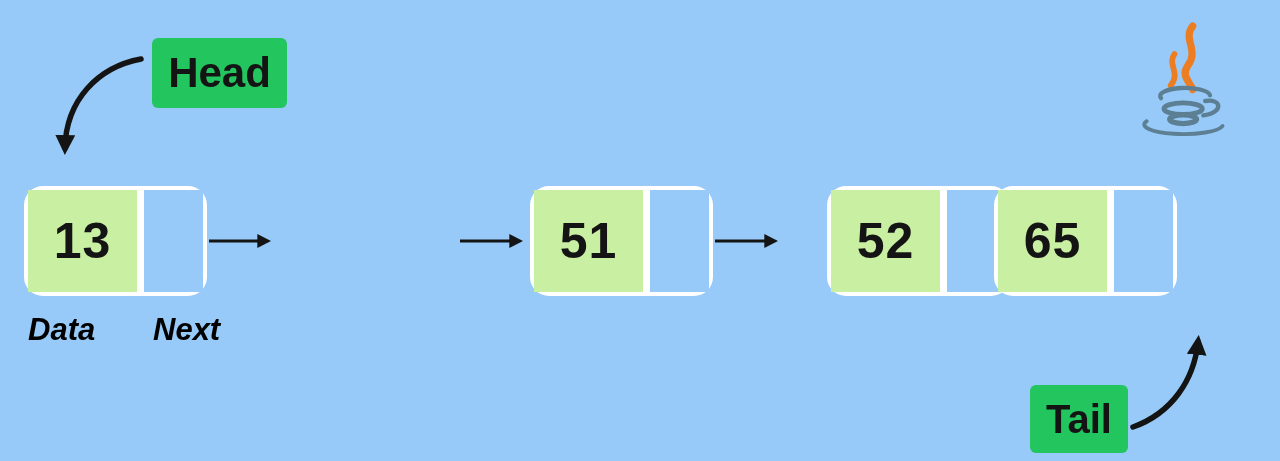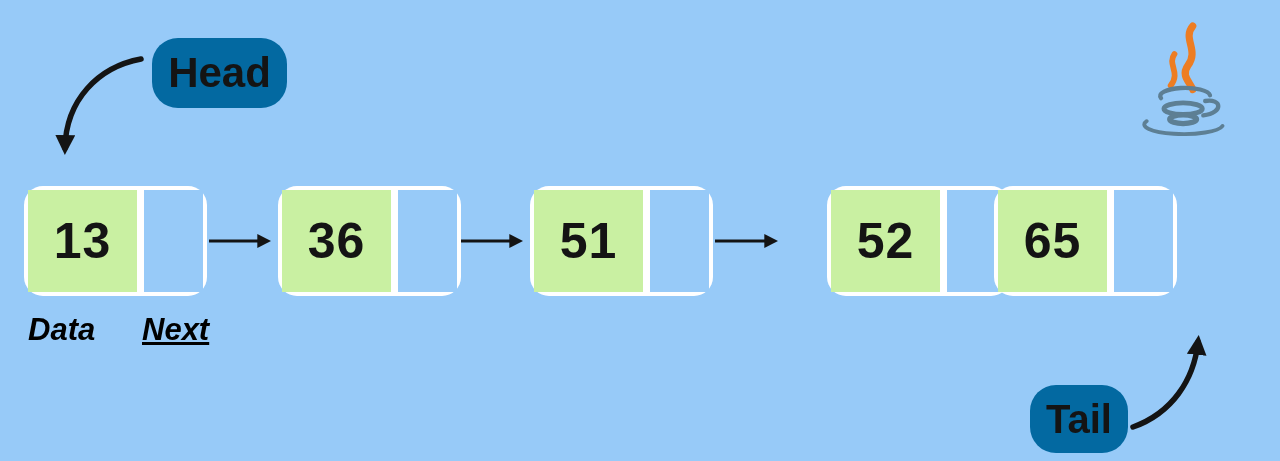--- a/index.html
+++ b/index.html
@@ -26,33 +26,33 @@
     display:flex;align-items:center;justify-content:center;
     font-weight:bold;font-size:50px;color:#141414;
     letter-spacing:1px;
   }
   .next-cell{
     width:59px;height:102px;
     background:#97caf8;
   }
   .bubble{
     position:absolute;
-    background:#0369a1;
-    border-radius:26px;
+    background:#22c55e;
+    border-radius:6px;
     display:flex;align-items:center;justify-content:center;
     font-weight:bold;color:#141414;
   }
   .bubble.head{left:152px;top:38px;width:135px;height:70px;font-size:42px;}
   .bubble.tail{left:1030px;top:385px;width:98px;height:68px;font-size:40px;align-items:center;}
   .field-label{
     position:absolute;top:312px;
     font-style:italic;font-weight:bold;font-size:31px;color:#000000;
   }
   .field-label.data{left:28px;}
-  .field-label.next{left:142px;text-decoration:underline;}
+  .field-label.next{left:153px;}
   .java-logo{position:absolute;left:1138px;top:18px;}
 </style>
 </head>
 <body>
 
 <div class="canvas">
 
   <svg class="overlay" viewBox="0 0 1280 461">
     <defs>
       <marker id="ah-thin" viewBox="0 0 10 10" refX="7" refY="5" markerWidth="4.6" markerHeight="4.6" orient="auto-start-reverse">
@@ -75,26 +75,20 @@
   <div class="bubble head">
     <span>Head</span>
   </div>
   <div class="bubble tail">
     <span>Tail</span>
   </div>
 
   <div class="node" style="left:24px">
     <div class="data-cell">
       <span>13</span>
-    </div>
-    <div class="next-cell"></div>
-  </div>
-  <div class="node" style="left:278px">
-    <div class="data-cell">
-      <span>36</span>
     </div>
     <div class="next-cell"></div>
   </div>
   <div class="node" style="left:530px">
     <div class="data-cell">
       <span>51</span>
     </div>
     <div class="next-cell"></div>
   </div>
   <div class="node" style="left:827px">

